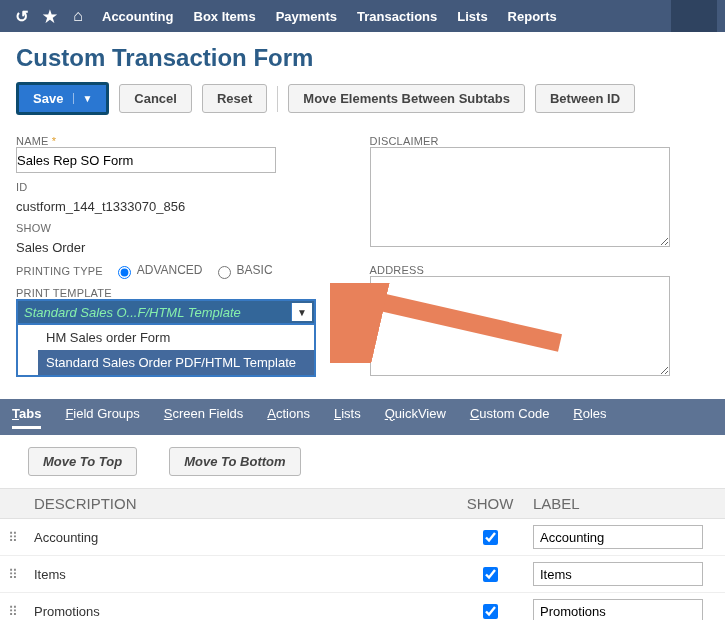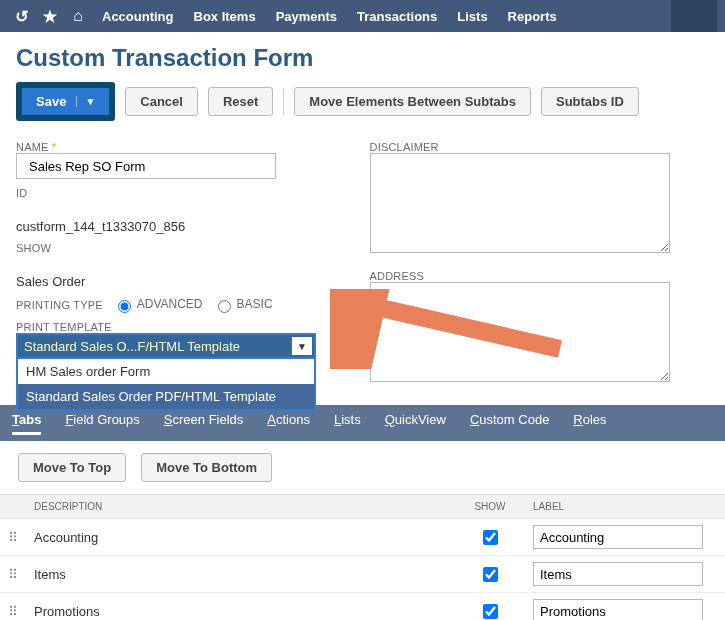--- a/index.html
+++ b/index.html
@@ -4,44 +4,44 @@
 <style>
   * { box-sizing: border-box; }
   body { margin:0; font-family: Arial, Helvetica, sans-serif; font-size:13px; color:#333; width:725px; background:#fff; }
   .topbar { background:#43597b; height:32px; display:flex; align-items:center; padding:0 8px; color:#fff; font-size:13px; font-weight:bold; }
   .topbar .top-icon { width:28px; text-align:center; font-size:16px; cursor:pointer; }
   .topbar .top-item { padding:0 10px; cursor:pointer; white-space:nowrap; }
   .topbar .tail { background:#2f4360; height:32px; width:46px; }
   h1.page-title { color:#2b5c87; font-size:24px; font-weight:bold; margin:12px 0 10px 16px; }
   .toolbar { display:flex; align-items:center; gap:10px; padding:0 16px 12px 16px; }
   .btn { background:#f4f4f4; border:1px solid #b8b8b8; border-radius:3px; padding:6px 14px; font-size:13px; font-weight:bold; color:#444; cursor:pointer; }
-  .btn-primary { background:#2a77d2; border:6px solid #0c4a6e; color:#fff; display:flex; align-items:center; }
+  .btn-primary { background:#2a77d2; border:3px solid #0c4a6e; color:#fff; display:flex; align-items:center; }
   .btn-primary .caret { border-left:1px solid rgba(255,255,255,0.5); margin-left:10px; padding-left:8px; font-size:10px; }
   .vdiv { width:1px; height:26px; background:#ccc; }
   .form-area { display:flex; padding:0 16px 20px 16px; gap:14px; position:relative; }
   .col { flex:1; min-width:0; }
   .field-label { font-size:11px; color:#6a6a6a; letter-spacing:0.2px; margin-top:8px; }
   .field-label .star { color:#e0a030; }
-  .text-input { width:260px; height:26px; border:1px solid #b8b8b8; padding:2px 12px; font-size:13px; }
-  .static-val { font-size:13px; color:#333; margin-top:20px; }
+  .text-input { width:260px; height:26px; border:1px solid #b8b8b8; padding:2px 0; font-size:13px; }
+  .static-val { font-size:13px; color:#333; margin-top:6px; }
   .select-shell { position:relative; width:300px; }
-  .select-display { border:2px solid #3779c3; height:26px; padding:2px 24px 2px 6px; background:#336699; color:#fef9c3; font-size:13px; display:flex; align-items:center; cursor:pointer; position:relative; }
+  .select-display { border:2px solid #3779c3; height:26px; padding:2px 24px 2px 6px; background:#336699; color:#86efac; font-size:13px; display:flex; align-items:center; cursor:pointer; position:relative;font-style:italic; }
   .select-display::after { content:"▼"; position:absolute; right:2px; top:2px; bottom:2px; width:20px; background:#fff; color:#333; display:flex; align-items:center; justify-content:center; font-size:10px; border-left:1px solid #3779c3; }
   .dropdown-list { position:absolute; top:26px; left:0; width:300px; border:2px solid #3779c3; border-top:none; background:#fff; z-index:10; }
-  .dropdown-list .opt-row { padding:5px 8px; font-size:13px; cursor:pointer; }
+  .dropdown-list .opt-row { padding:5px 8px; font-size:13px; cursor:pointer;margin-left:20px; }
   .dropdown-list .opt-row.hl { background:#43699c; color:#fff; }
   .ta { width:300px; height:100px; border:1px solid #b8b8b8; resize:both; font-size:13px; padding:4px; }
   .arrow-svg { position:absolute; left:330px; top:156px; pointer-events:none; }
   .subtab-bar { background:#5d7394; height:36px; display:flex; align-items:center; padding:0 12px; gap:24px; color:#fff; font-size:13px; }
   .subtab-bar .st { padding:0 0 8px 0; cursor:pointer; white-space:nowrap; }
   .subtab-bar .st.active { font-weight:bold; border-bottom:3px solid #fff; padding-bottom:5px; }
   .subtab-bar .st .ul { text-decoration:underline; }
-  .sub-toolbar { padding:12px 18px; display:flex; gap:15px; }
+  .sub-toolbar { padding:12px 28px; display:flex; gap:32px;font-style:italic; }
   .grid { width:100%; border-collapse:collapse; }
-  .grid th { background:#f2f2f2; font-size:10px; color:#6a6a6a; font-weight:normal; text-align:left; padding:6px 8px; border-top:1px solid #e1e1e1; border-bottom:1px solid #e1e1e1; }
+  .grid th { background:#f2f2f2; font-size:15px; color:#6a6a6a; font-weight:normal; text-align:left; padding:6px 8px; border-top:1px solid #e1e1e1; border-bottom:1px solid #e1e1e1; }
   .grid td { padding:6px 8px; border-bottom:1px solid #eee; text-align:left; vertical-align:middle; }
   .grid td.handle { width:26px; color:#888; cursor:grab; text-align:center; }
   .grid td.showcol { width:70px; text-align:center; }
   .grid .row-input { width:170px; height:24px; border:1px solid #b8b8b8; padding:2px 6px; font-size:13px; }
   input[type=checkbox] { width:15px; height:15px; }
 </style>
 </head>
 <body>
 
 <div class="topbar">
@@ -62,21 +62,21 @@
 
 <div class="toolbar">
   <div class="btn btn-primary">
     <span>Save</span>
     <span class="caret">▼</span>
   </div>
   <div class="btn">Cancel</div>
   <div class="btn">Reset</div>
   <div class="vdiv"></div>
   <div class="btn">Move Elements Between Subtabs</div>
-  <div class="btn">Subtabs ID</div>
+  <div class="btn">Between ID</div>
 </div>
 
 <div class="form-area">
   <div class="col">
     <div class="field-label">
       <span>NAME</span> <span class="star">*</span>
     </div>
     <input class="text-input" value="Sales Rep SO Form" style="">
     <div class="field-label">ID</div>
     <div class="static-val">custform_144_t1333070_856</div>

